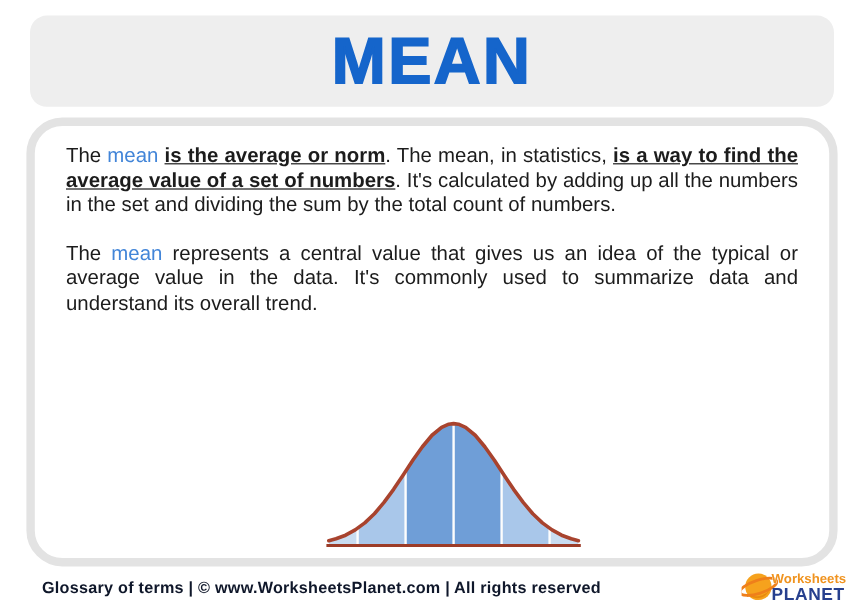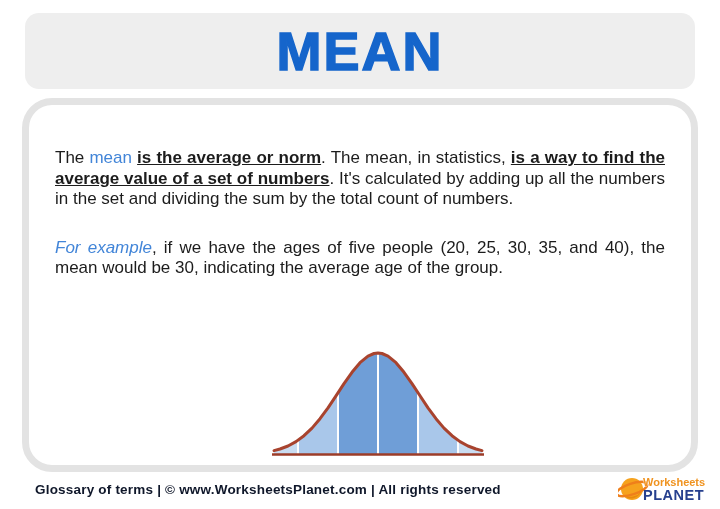--- a/index.html
+++ b/index.html
@@ -33,21 +33,20 @@
   }
   .text-area {
     position:absolute; left:26px; top:15px; right:26px;
   }
   .text-area p {
     font-size:17px;
     line-height:20.5px;
     text-align:justify;
     color:#1c1c1c;
     margin-bottom:20px;
-    margin-top:28px;
   }
   .kw-blue { color:#4285d8; }
   .bold-underline { font-weight:bold; text-decoration:underline; }
   .example-lead { color:#4285d8; font-style:italic; }
   .bell-curve {
     position:absolute; left:241px; top:239px;
     width:216px; height:116px;
   }
   .footer-text {
     position:absolute; left:35px; top:482px;
@@ -64,21 +63,21 @@
 </head>
 <body>
 
 <div class="header-box">
   <span class="page-title">MEAN</span>
 </div>
 
 <div class="content-box">
   <div class="text-area">
     <p><span>The </span><span class="kw-blue">mean</span><span> </span><span class="bold-underline">is the average or norm</span><span>. The mean, in statistics, </span><span class="bold-underline">is a way to find the average value of a set of numbers</span><span>. It's calculated by adding up all the numbers in the set and dividing the sum by the total count of numbers.</span></p>
-    <p><span class="example-lead">For example</span><span>, if we have the ages of five people (20, 25, 30, 35, and 40), the mean would be 30, indicating the average age of the group.</span></p>
+    <p><span>The </span><span class="kw-blue">mean</span><span> represents a central value that gives us an idea of the typical or average value in the data. It's commonly used to summarize data and understand its overall trend.</span></p>
   </div>
 
   <svg class="bell-curve" viewBox="0 0 216 116" aria-hidden="true">
     <defs>
       <clipPath id="bellClip">
         <path d="M 4,106.6 L 10,105 L 18,102 L 26,97.6 L 34,91.7 L 42,84.1 L 50,74.7 L 58,63.8 L 66,51.8 L 74,39.6 L 82,28.3 L 90,18.7 L 98,12.1 L 104,9.5 L 108,9 L 112,9.5 L 118,12.1 L 126,18.7 L 134,28.3 L 142,39.6 L 150,51.8 L 158,63.8 L 166,74.7 L 174,84.1 L 182,91.7 L 190,97.6 L 198,102 L 206,105 L 212,106.6 L 212,110 L 4,110 Z"></path>
       </clipPath>
     </defs>
     <g clip-path="url(#bellClip)">
       <rect x="0" y="0" width="216" height="116" fill="#c9dcf1"></rect>

